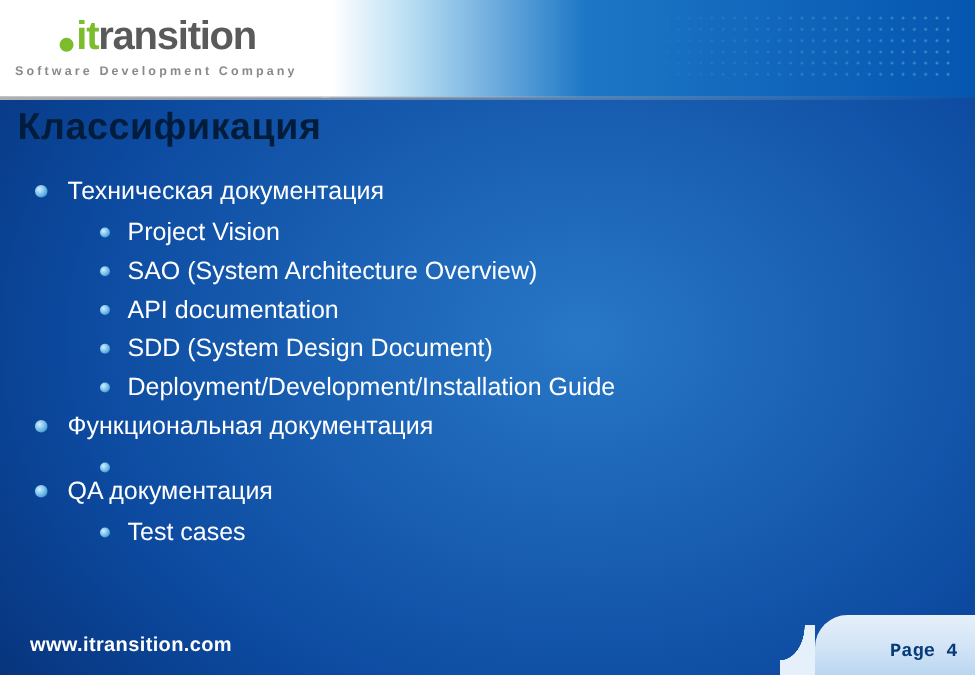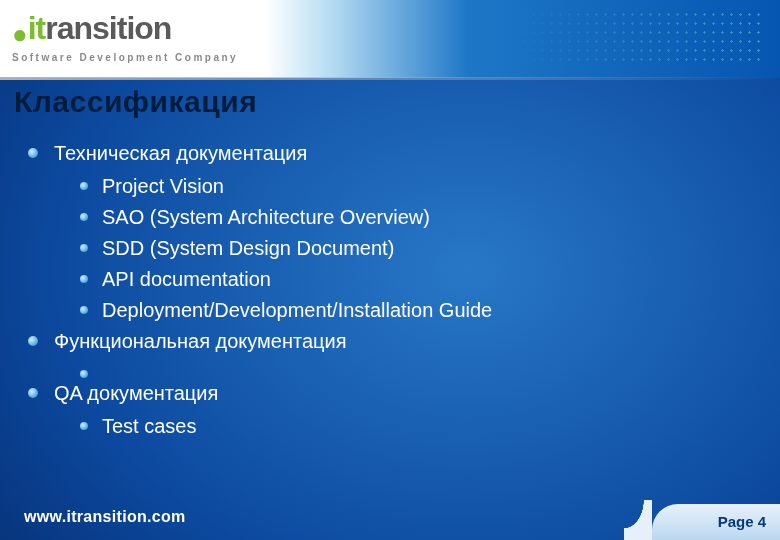--- a/index.html
+++ b/index.html
@@ -13,20 +13,21 @@
   }
   
   .header {
     position: absolute;
     top: 0; left: 0;
     width: 780px;
     height: 78px;
     background: linear-gradient(to right, #ffffff 0%, #ffffff 34%, #b9def3 42%, #1d77c6 60%, #0556b0 100%);
     border-top-right-radius: 0;
     z-index: 5;
+    text-align: center;
   }
   .header::after{
     content:"";
     position:absolute;
     left:0; bottom:-2px;
     width:100%; height:3px;
     background: linear-gradient(to right, #b0b0b0, rgba(255,255,255,0));
   }
   .logo {
     position: absolute;
@@ -109,21 +110,21 @@
     left: 24px;
     bottom: 14px;
     color:#fff;
     font-size:16px;
     font-weight:700;
     letter-spacing:0.3px;
   }
   .footer-page-wrap {
     position:absolute;
     right:0; bottom:0;
-    width: 128px; height: 36px;
+    width: 128px; height: 48px; font-family: Liberation Mono, monospace;
   }
   .footer-page-bg{
     position:absolute; inset:0;
     background: linear-gradient(to bottom, #e6f0fa, #cfe2f5 60%, #b9d7f1);
     border-top-left-radius: 26px;
   }
   .footer-page-bg::before{
     content:"";
     position:absolute; left:-28px; bottom:0;
     width:28px; height:40px;
@@ -164,25 +165,25 @@
     <div class="l2">
         <span class="bul"></span>
         <span>Project Vision</span>
       </div>
     <div class="l2">
         <span class="bul"></span>
         <span>SAO (System Architecture Overview)</span>
       </div>
     <div class="l2">
         <span class="bul"></span>
+        <span>API documentation</span>
+      </div>
+    <div class="l2">
+        <span class="bul"></span>
         <span>SDD (System Design Document)</span>
-      </div>
-    <div class="l2">
-        <span class="bul"></span>
-        <span>API documentation</span>
       </div>
     <div class="l2">
         <span class="bul"></span>
         <span>Deployment/Development/Installation Guide</span>
       </div>
 
     <div class="l1">
       <span class="bul"></span>
       <span>Функциональная документация</span>
     </div>

